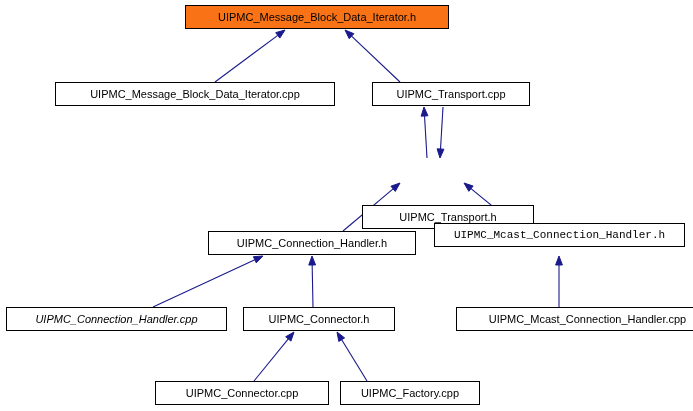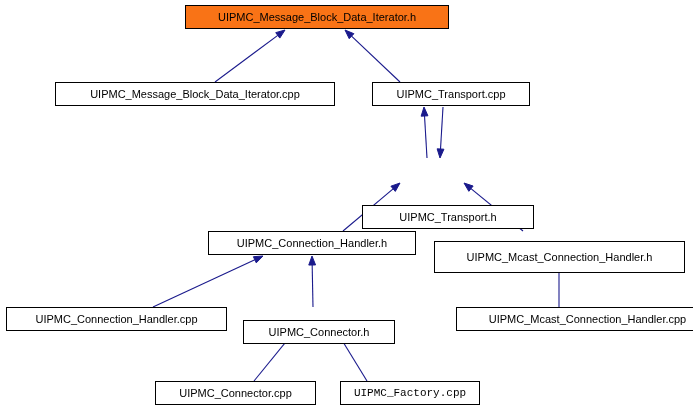--- a/index.html
+++ b/index.html
@@ -77,20 +77,20 @@
       <polygon points="294,332 290.9424596712742,341.12203086698435 285.6747635103051,336.821870735581"></polygon>
       <line x1="367" y1="381" x2="341.69938473674677" y2="339.6756617366864"></line>
       <polygon points="337,332 344.59907917060605,337.9003386139154 338.7996903028875,341.4509848594574"></polygon>
     </svg>
   <div id="nodes-layer">
       <div class="node root" style="left: 185px; top: 5px; width: 264px; height: 24px;">UIPMC_Message_Block_Data_Iterator.h</div>
       <div class="node" style="left: 55px; top: 82px; width: 280px; height: 24px;">UIPMC_Message_Block_Data_Iterator.cpp</div>
       <div class="node" style="left: 355px; top: 82px; width: 158px; height: 24px; margin-left: 17px;">UIPMC_Transport.cpp</div>
       <div class="node" style="left: 362px; top: 170px; width: 172px; height: 24px; margin-top: 35px;">UIPMC_Transport.h</div>
       <div class="node" style="left: 208px; top: 231px; width: 208px; height: 24px;">UIPMC_Connection_Handler.h</div>
-      <div class="node" style="left: 434px; top: 241px; width: 251px; height: 32px;">UIPMC_Mcast_Connection_Handler.h</div>
-      <div class="node" style="left: 6px; top: 307px; width: 221px; height: 24px;">UIPMC_Connection_Handler.cpp</div>
-      <div class="node" style="left: 243px; top: 320px; width: 152px; height: 24px;">UIPMC_Connector.h</div>
+      <div class="node" style="left: 434px; top: 223px; width: 251px; height: 24px; font-family: Liberation Mono, monospace;">UIPMC_Mcast_Connection_Handler.h</div>
+      <div class="node" style="left: 6px; top: 307px; width: 221px; height: 24px; font-style: italic;">UIPMC_Connection_Handler.cpp</div>
+      <div class="node" style="left: 243px; top: 307px; width: 152px; height: 24px;">UIPMC_Connector.h</div>
       <div class="node" style="left: 428px; top: 307px; width: 263px; height: 24px; margin-left: 28px;">UIPMC_Mcast_Connection_Handler.cpp</div>
-      <div class="node" style="left: 155px; top: 381px; width: 161px; height: 24px;">UIPMC_Connector.cpp</div>
-      <div class="node" style="left: 340px; top: 381px; width: 140px; height: 24px; font-family: Liberation Mono, monospace;">UIPMC_Factory.cpp</div>
+      <div class="node" style="left: 155px; top: 381px; width: 174px; height: 24px;">UIPMC_Connector.cpp</div>
+      <div class="node" style="left: 340px; top: 381px; width: 140px; height: 24px;">UIPMC_Factory.cpp</div>
     </div>
 </div>
 
 </body></html>

